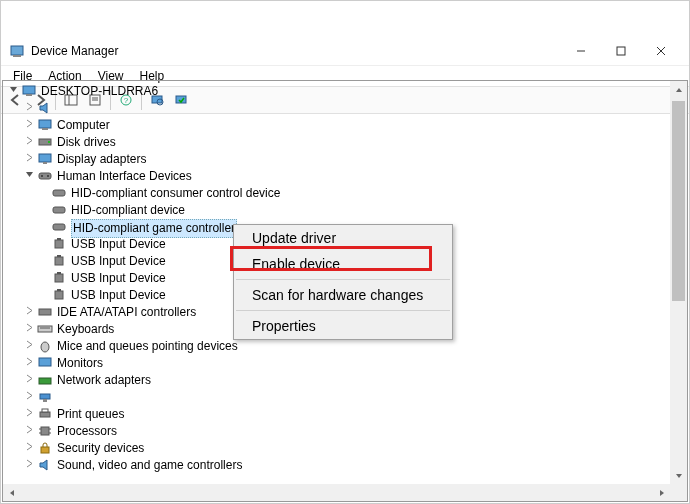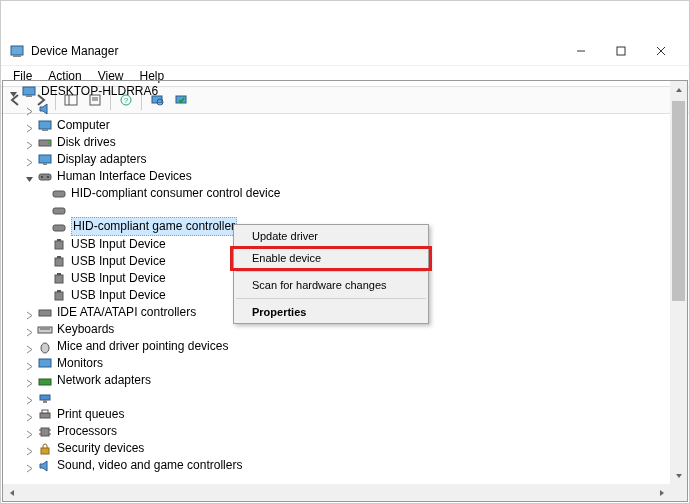--- a/index.html
+++ b/index.html
@@ -14,42 +14,42 @@
 
 .menubar { height: 20px; display: flex; align-items: center; padding: 0 4px; font-size: 12px; }
 .menubar .menu-item { padding: 2px 8px; cursor: default; }
 
 .toolbar { height: 28px; border-top: 1px solid #e0e0e0; border-bottom: 1px solid #e0e0e0; display: flex; align-items: center; padding: 0 4px; gap: 2px; background: #fafafa; }
 .tool-btn { width: 22px; height: 22px; display: flex; align-items: center; justify-content: center; border: 1px solid transparent; }
 .tool-sep { width: 1px; height: 20px; background: #ccc; margin: 0 2px; }
 
 .content-wrap { position: absolute; top: 79px; left: 1px; right: 1px; bottom: 1px; border: 1px solid #999; overflow: hidden; }
 .tree { padding: 2px 4px; font-size: 12px; line-height: 17px; }
-.node { display: flex; align-items: flex-end; height: 17px; white-space: nowrap; }
+.node { display: flex; align-items: flex-start; height: 17px; white-space: nowrap; }
 .expander { width: 12px; height: 12px; display: flex; align-items: center; justify-content: center; margin-right: 2px; flex-shrink: 0; }
 .expander svg { width: 9px; height: 9px; }
 .node-icon { width: 16px; height: 16px; margin-right: 4px; flex-shrink: 0; display: flex; align-items: center; justify-content: center; }
 .node-label { color: #000; }
 .node.selected .node-label { background: #cde8ff; border: 1px dotted #7ab; padding: 0 1px; }
 
 .scrollbar-v { position: absolute; right: 0; top: 0; bottom: 17px; width: 17px; background: #f0f0f0; }
 .scrollbar-v .thumb { position: absolute; left: 2px; right: 2px; top: 20px; height: 200px; background: #c0c0c0; }
 .scrollbar-v .arrow { position: absolute; left: 0; right: 0; height: 17px; display: flex; align-items: center; justify-content: center; }
 .scrollbar-v .arrow.up { top: 0; }
 .scrollbar-v .arrow.down { bottom: 0; }
 .scrollbar-h { position: absolute; left: 0; right: 17px; bottom: 0; height: 17px; background: #f0f0f0; }
 .scrollbar-h .arrow { position: absolute; top: 0; bottom: 0; width: 17px; display: flex; align-items: center; justify-content: center; }
 .scrollbar-h .arrow.left { left: 0; }
 .scrollbar-h .arrow.right { right: 0; }
 .corner { position: absolute; right: 0; bottom: 0; width: 17px; height: 17px; background: #f0f0f0; }
 
-.context-menu { position: absolute; left: 232px; top: 223px; width: 196px; background: #f0f0f0; border: 1px solid #a0a0a0; box-shadow: 2px 2px 4px rgba(0,0,0,0.25); font-size: 11px; z-index: 10; }
+.context-menu { position: absolute; left: 232px; top: 223px; width: 220px; background: #f0f0f0; border: 1px solid #a0a0a0; box-shadow: 2px 2px 4px rgba(0,0,0,0.25); font-size: 14px; z-index: 10; }
 .ctx-item { padding: 5px 18px; color: #000; }
 .ctx-sep { height: 1px; background: #d0d0d0; margin: 2px 2px; }
-.ctx-item.bold { font-weight: bold; }
+.ctx-item.bold { font-weight: normal; }
 .ctx-highlight { position: absolute; border: 3px solid #e02020; left: 229px; top: 245px; width: 202px; height: 25px; z-index: 11; pointer-events: none; }
 </style>
 </head>
 <body>
 
 <div class="titlebar">
   <span class="app-icon">
     <svg viewBox="0 0 16 16">
         <rect x="2" y="3" width="12" height="9" fill="#6aa8d8" stroke="#2a5a8a"></rect>
         <rect x="4" y="12" width="8" height="2" fill="#888"></rect>
@@ -225,20 +225,21 @@
           </svg>
         </span>
       <span class="node-label">HID-compliant consumer control device</span>
     </div>
     <div class="node" style="padding-left:44px">
       <span class="node-icon">
           <svg viewBox="0 0 16 16">
             <rect x="2" y="5" width="12" height="6" rx="2" fill="#888" stroke="#555"></rect>
           </svg>
         </span>
+      <span class="node-label">HID-compliant device</span>
     </div>
     <div class="node selected" style="padding-left:44px">
       <span class="node-icon">
           <svg viewBox="0 0 16 16">
             <rect x="2" y="5" width="12" height="6" rx="2" fill="#888" stroke="#555"></rect>
           </svg>
         </span>
       <span class="node-label">HID-compliant game controller</span>
     </div>
     <div class="node" style="padding-left:44px">
@@ -309,21 +310,21 @@
       <span class="expander">
           <svg viewBox="0 0 9 9">
             <path d="M2 1 L7 4.5 L2 8" fill="none" stroke="#888"></path>
           </svg>
         </span>
       <span class="node-icon">
           <svg viewBox="0 0 16 16">
             <ellipse cx="8" cy="9" rx="4" ry="5" fill="#ccc" stroke="#555"></ellipse>
           </svg>
         </span>
-      <span class="node-label">Mice and driver pointing devices</span>
+      <span class="node-label">Mice and queues pointing devices</span>
     </div>
     <div class="node" style="padding-left:16px">
       <span class="expander">
           <svg viewBox="0 0 9 9">
             <path d="M2 1 L7 4.5 L2 8" fill="none" stroke="#888"></path>
           </svg>
         </span>
       <span class="node-icon">
           <svg viewBox="0 0 16 16">
             <rect x="2" y="3" width="12" height="8" fill="#5aa0d8" stroke="#2a5a8a"></rect>

